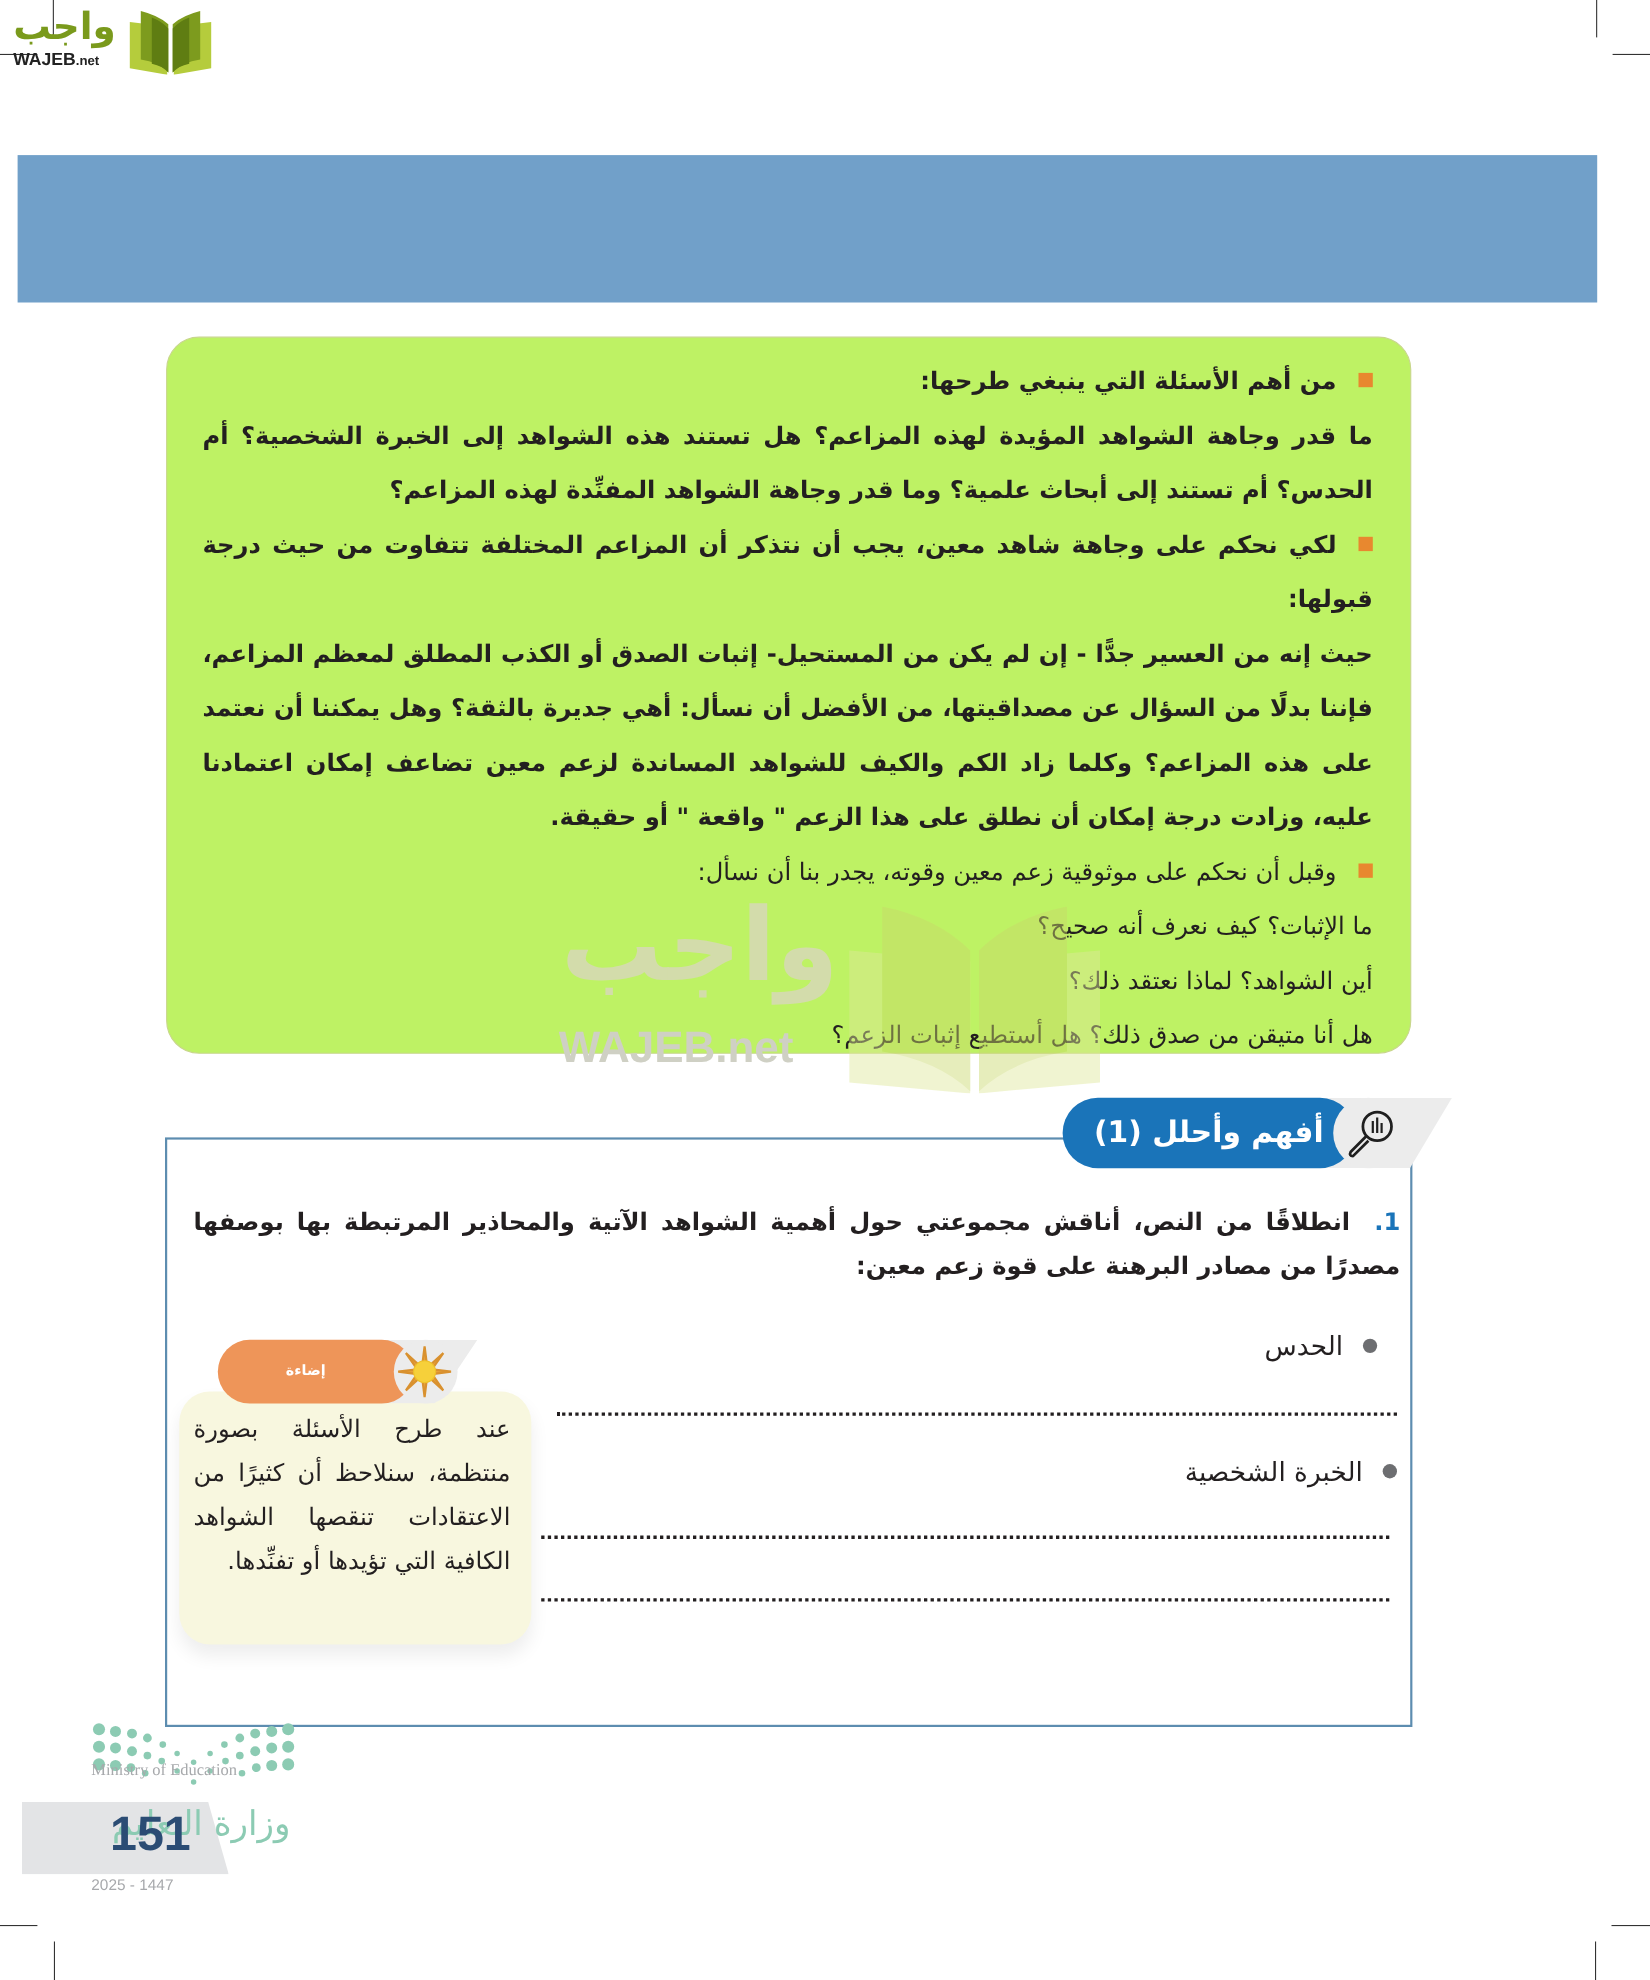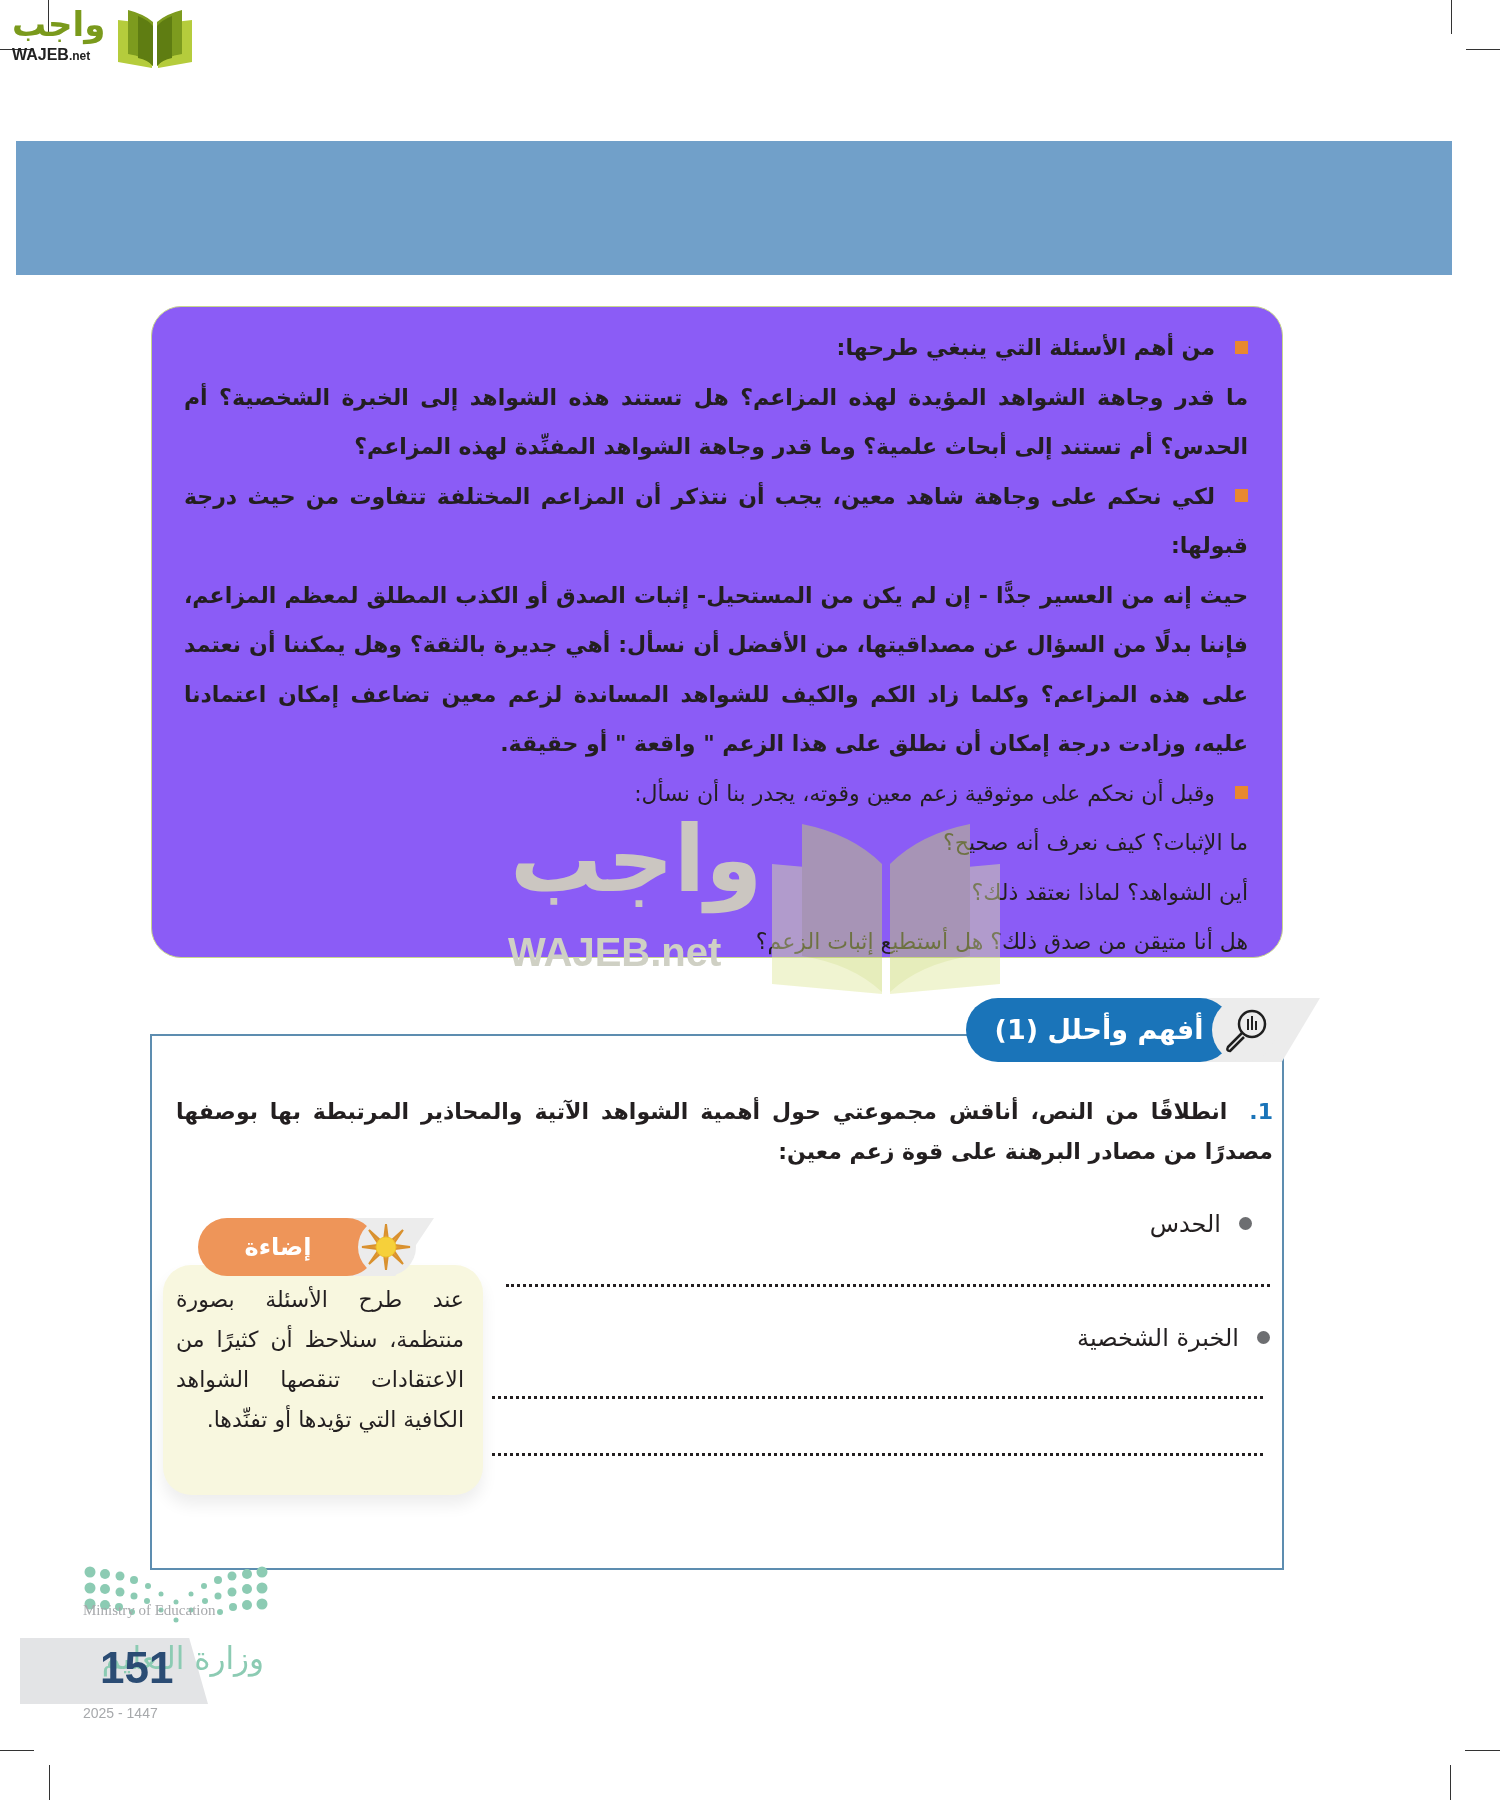--- a/index.html
+++ b/index.html
@@ -13,21 +13,21 @@
     .logo .ar { position: absolute; left: 4px; top: 0; font-size: 34px; font-weight: bold; color: #7a9a1c; direction: rtl; line-height: 40px; }
     .logo .en { position: absolute; left: 4px; top: 42px; font-size: 16px; font-weight: bold; color: #222; letter-spacing: 0px; line-height: 18px; font-family: "Liberation Sans", sans-serif; }
     .logo .en small { font-size: 12px; }
     .logo .book { position: absolute; left: 106px; top: 4px; width: 82px; height: 60px; }
 
     
     .banner { position: absolute; left: 16px; top: 141px; width: 1436px; height: 134px; background: #71a0c9; }
 
     
     .info-card { position: absolute; left: 151px; top: 306px; width: 1132px; height: 652px;
-      border: 1.5px solid #c8d68c; border-radius: 30px; background: #8b5cf6; }
+      border: 1.5px solid #c8d68c; border-radius: 30px; background: #bef264; }
     .info-text { position: absolute; right: 34px; top: 16px; width: 1064px; direction: rtl; text-align: justify;
       font-size: 22px; line-height: 49.5px; color: #231f20; }
     .info-text p { margin: 0; }
     .info-text .bul { display: inline-block; width: 13px; height: 13px; background: #e8882f; margin-left: 20px; vertical-align: middle; position: relative; top: -2px; }
     .info-text p.b { font-weight: bold; }
 
     
     .watermark { position: absolute; left: 500px; top: 810px; width: 520px; height: 180px; pointer-events: none; }
     .watermark .wm-ar { position: absolute; left: 10px; top: 0; font-size: 92px; font-weight: bold; color: #d7d9b8; opacity: 0.85; line-height: 100px; direction: rtl; }
     .watermark .wm-en { position: absolute; left: 8px; top: 120px; font-size: 40px; font-weight: bold; color: #cfd0c4; line-height: 44px; font-family: "Liberation Sans", sans-serif; }
@@ -62,21 +62,21 @@
 
     
     .note { position: absolute; left: 163px; top: 1265px; width: 320px; height: 230px; background: #f8f7df; border-radius: 28px;
       box-shadow: 0 10px 16px rgba(0,0,0,0.07); }
     .note-text { position: absolute; left: 176px; top: 1280px; width: 288px; direction: rtl; text-align: justify; text-align-last: right;
       font-size: 22px; line-height: 40px; }
     .note-head { position: absolute; left: 198px; top: 1218px; width: 236px; height: 58px; }
     .note-tail { position: absolute; left: 150px; top: 0; width: 86px; height: 58px; background: #ececec;
       clip-path: polygon(0 0, 100% 0, 55% 100%, 0 100%); }
     .note-pill { position: absolute; left: 0; top: 0; width: 178px; height: 58px; background: #ee9559; border-radius: 29px; }
-    .note-title { position: absolute; left: 0; top: 0; width: 160px; height: 58px; line-height: 58px; text-align: center; color: #fff; font-weight: bold; font-size: 24px; direction: rtl; }
+    .note-title { position: absolute; left: 0; top: 0; width: 160px; height: 58px; line-height: 58px; text-align: center; color: #fff; font-weight: bold; font-size: 13px; direction: rtl; }
     .note-circle { position: absolute; left: 160px; top: 0; width: 58px; height: 58px; border-radius: 29px; background: #ececec; }
     .note-sun { position: absolute; left: 162px; top: 4px; width: 52px; height: 50px; }
 
     
     .ministry-dots { position: absolute; left: 84px; top: 1564px; width: 184px; height: 64px; }
     .page-band { position: absolute; left: 20px; top: 1638px; width: 188px; height: 66px; background: #e3e4e6;
       clip-path: polygon(0 0, 90% 0, 100% 100%, 0 100%); }
     .ministry-ar { position: absolute; left: 82px; top: 1638px; width: 182px; text-align: right; font-size: 31px; color: #8ccbb3; direction: rtl; line-height: 40px; }
     .page-num { position: absolute; left: 100px; top: 1646px; font-size: 44px; font-weight: bold; color: #2b4c74; line-height: 44px; font-family: "Liberation Sans", sans-serif; }
     .ministry-en { position: absolute; left: 83px; top: 1600px; font-size: 15px; color: #a7a9ac; line-height: 20px; font-family: Liberation Serif, serif; }

